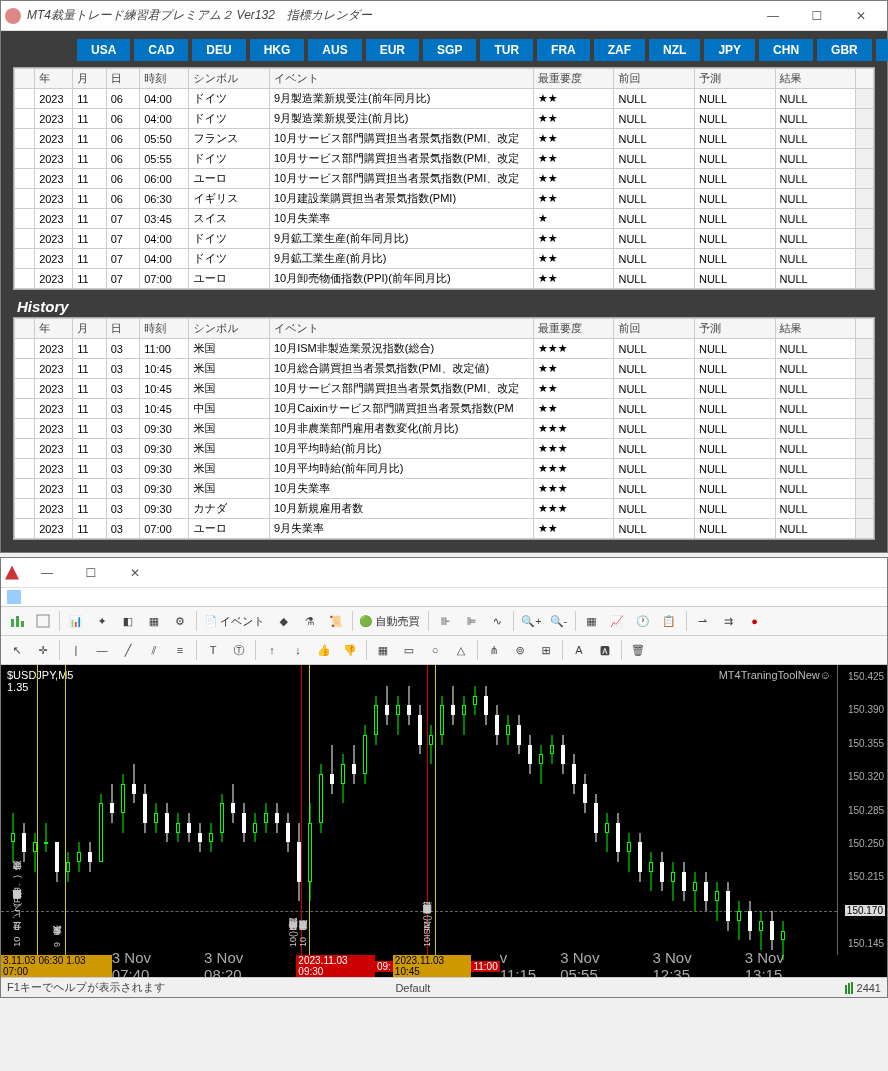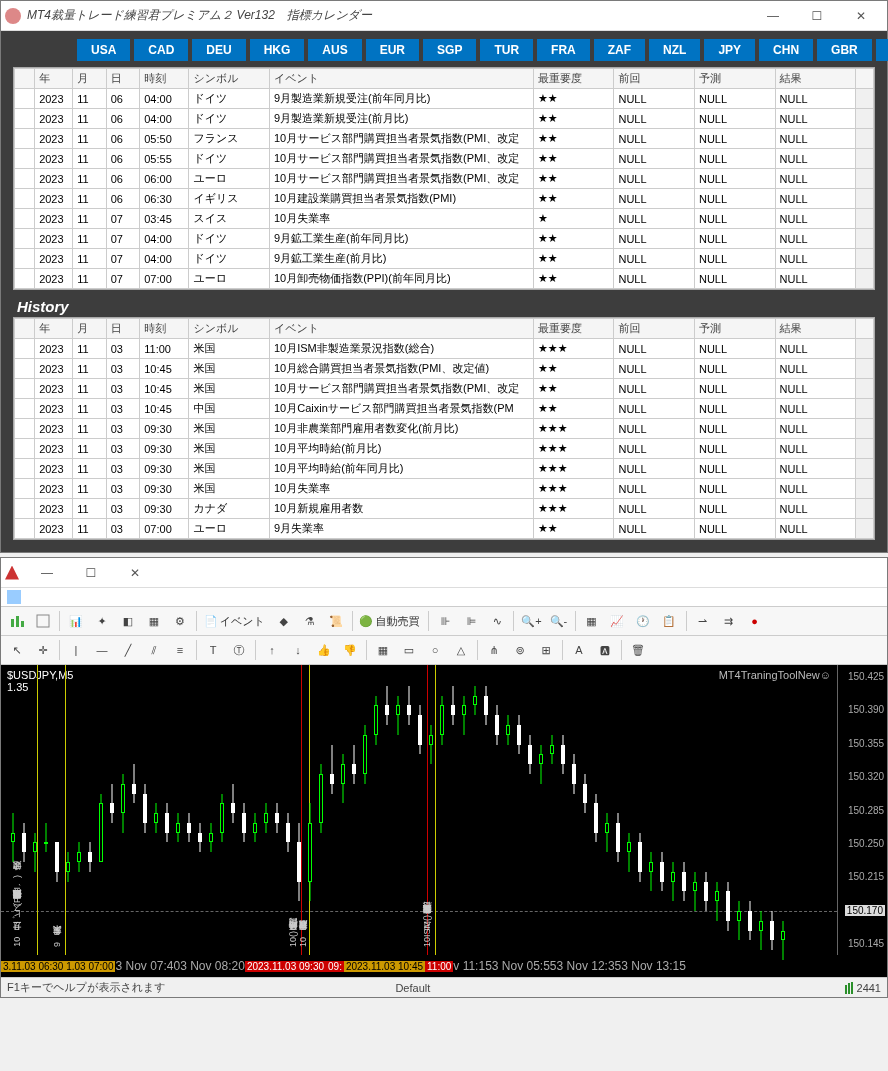--- a/index.html
+++ b/index.html
@@ -39,21 +39,21 @@
 .tfbar { background: #f7f7f7; border-bottom: 1px solid #bbb; padding: 2px 6px; display: flex; gap: 6px; }
 .tfbar .tf { font-size: 11px; color: #aaa; padding: 2px 6px; border: 1px solid transparent; }
 .tfbar .tf.active { color: #333; border-color: #ccc; background: #fff; }
 .chart-area { position: relative; background: #000; height: 312px; width: 100%; overflow: hidden; }
 .chart-label { position: absolute; top: 4px; left: 6px; color: #fff; font-size: 11px; }
 .chart-tool { position: absolute; top: 4px; right: 56px; color: #bbb; font-size: 11px; }
 .yaxis { position: absolute; right: 0; top: 0; bottom: 22px; width: 50px; background: #000; border-left: 1px solid #666; display: flex; flex-direction: column; justify-content: space-between; padding: 6px 2px; }
 .yaxis span { color: #aaa; font-size: 10px; text-align: left; margin-left: 8px; }
 .yaxis .pricebox { background: #ddd; color: #000; padding: 0 2px; font-size: 10px; }
 .xaxis { position: absolute; bottom: 0; left: 0; right: 50px; height: 22px; display: flex; align-items: center; }
-.xaxis .xt { color: #aaa; font-size: 12px; }
+.xaxis .xt { color: #aaa; font-size: 15px; margin-right: 14px; }
 .xaxis .xhl { padding: 0 2px; font-size: 10px; }
 .xh-y { background: #c90; color: #000; }
 .xh-r { background: #c00; color: #fff; }
 .candles { position: absolute; left: 4px; right: 50px; top: 16px; bottom: 22px; }
 .candle { position: absolute; width: 4px; }
 .candle .wick { position: absolute; left: 50%; width: 1px; translate: -50% 0; }
 .candle .body { position: absolute; width: 100%; }
 .up .wick, .up .body { background: #0f0; } .up .body { background: #000; border: 1px solid #0f0; }
 .dn .wick, .dn .body { background: #fff; }
 .vline { position: absolute; top: 0; bottom: 22px; width: 1px; }

